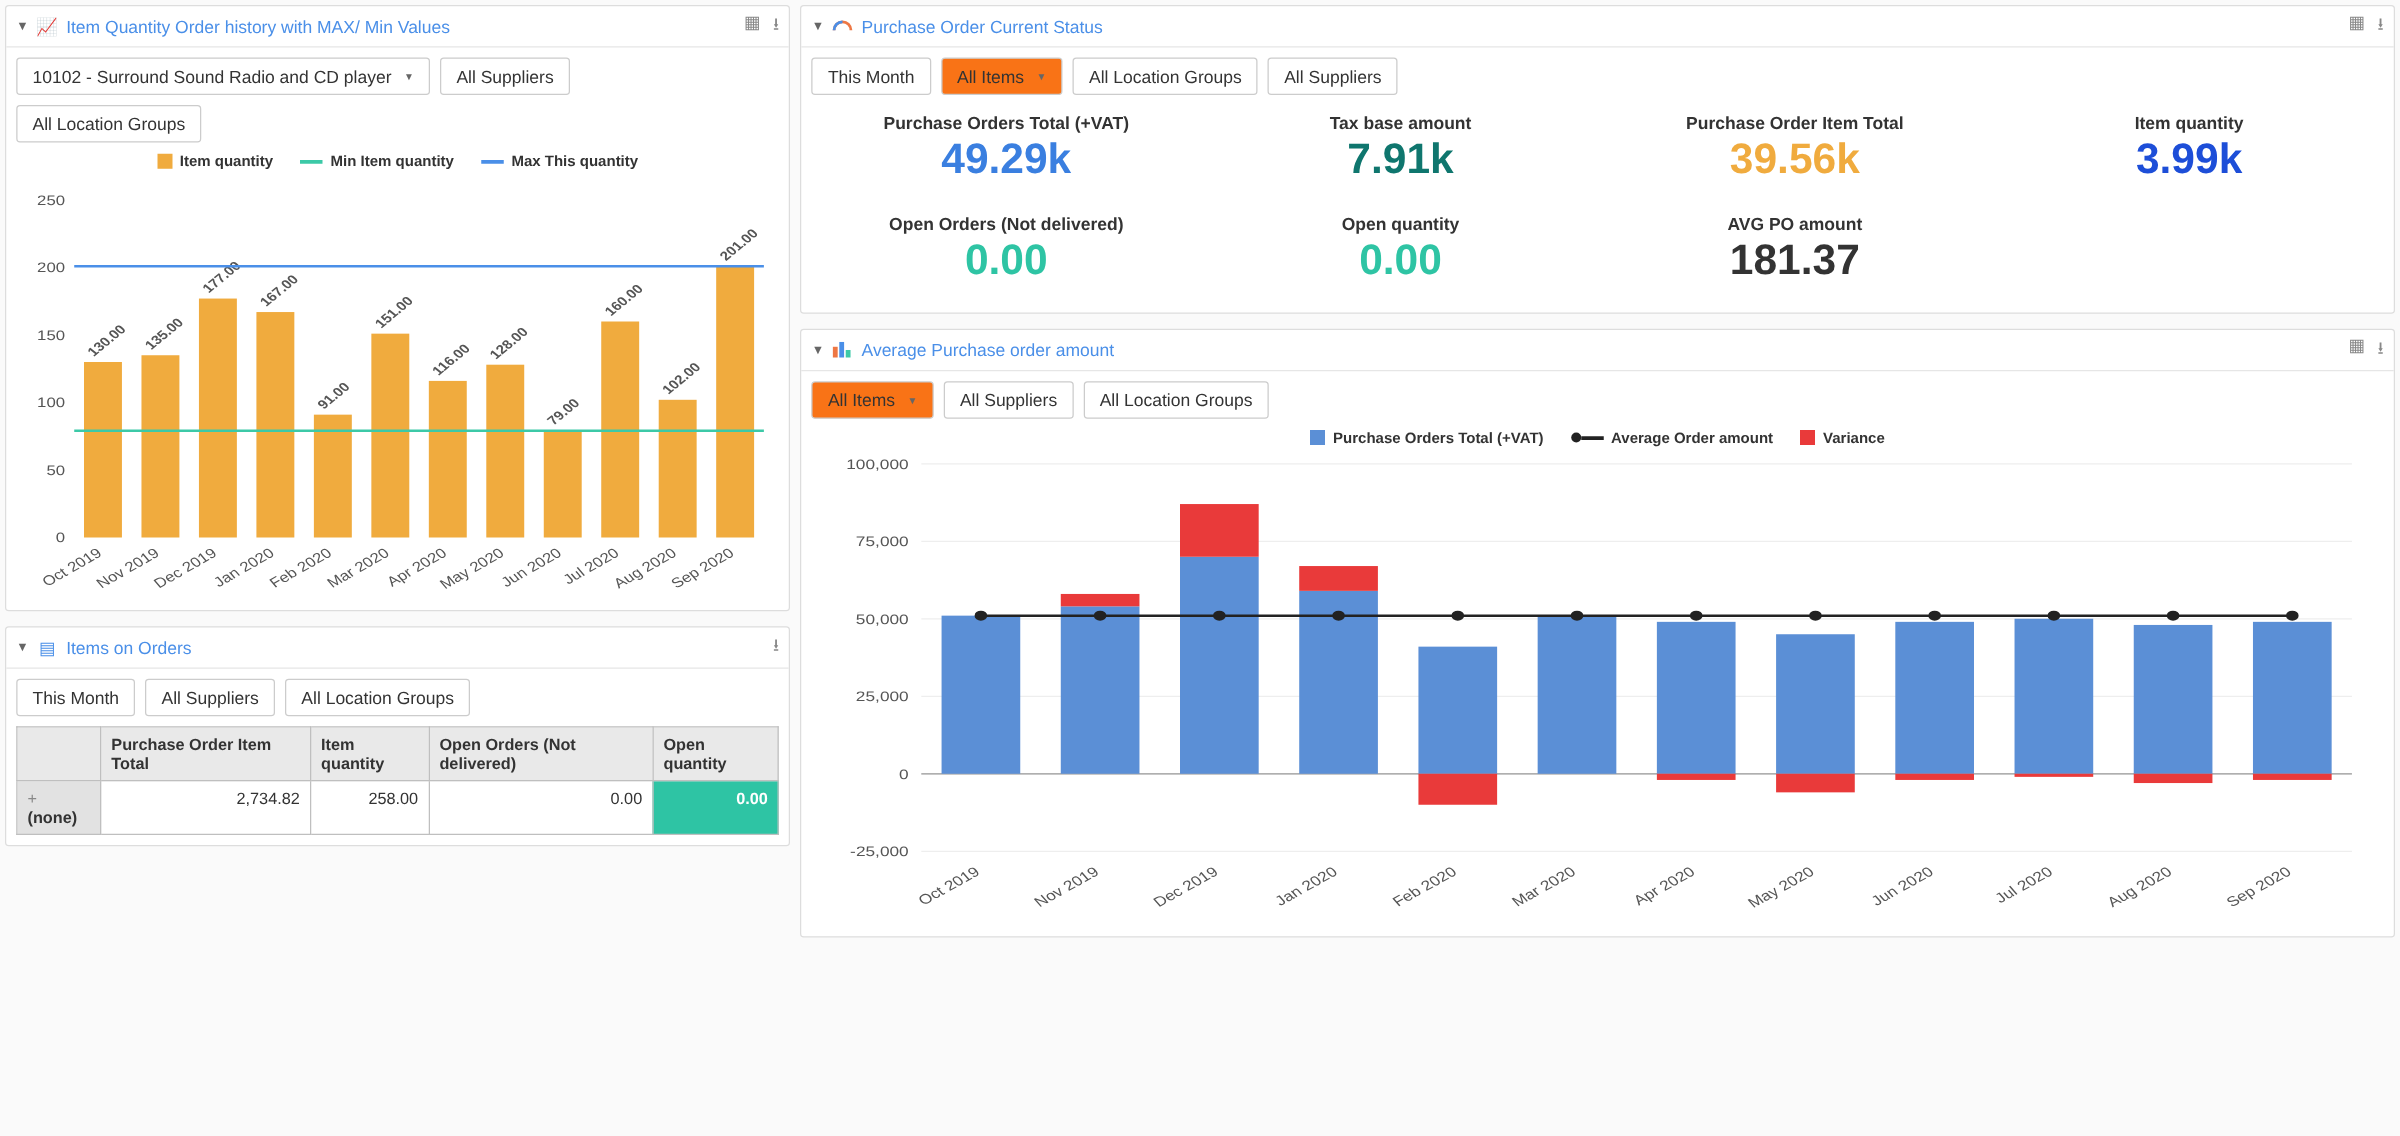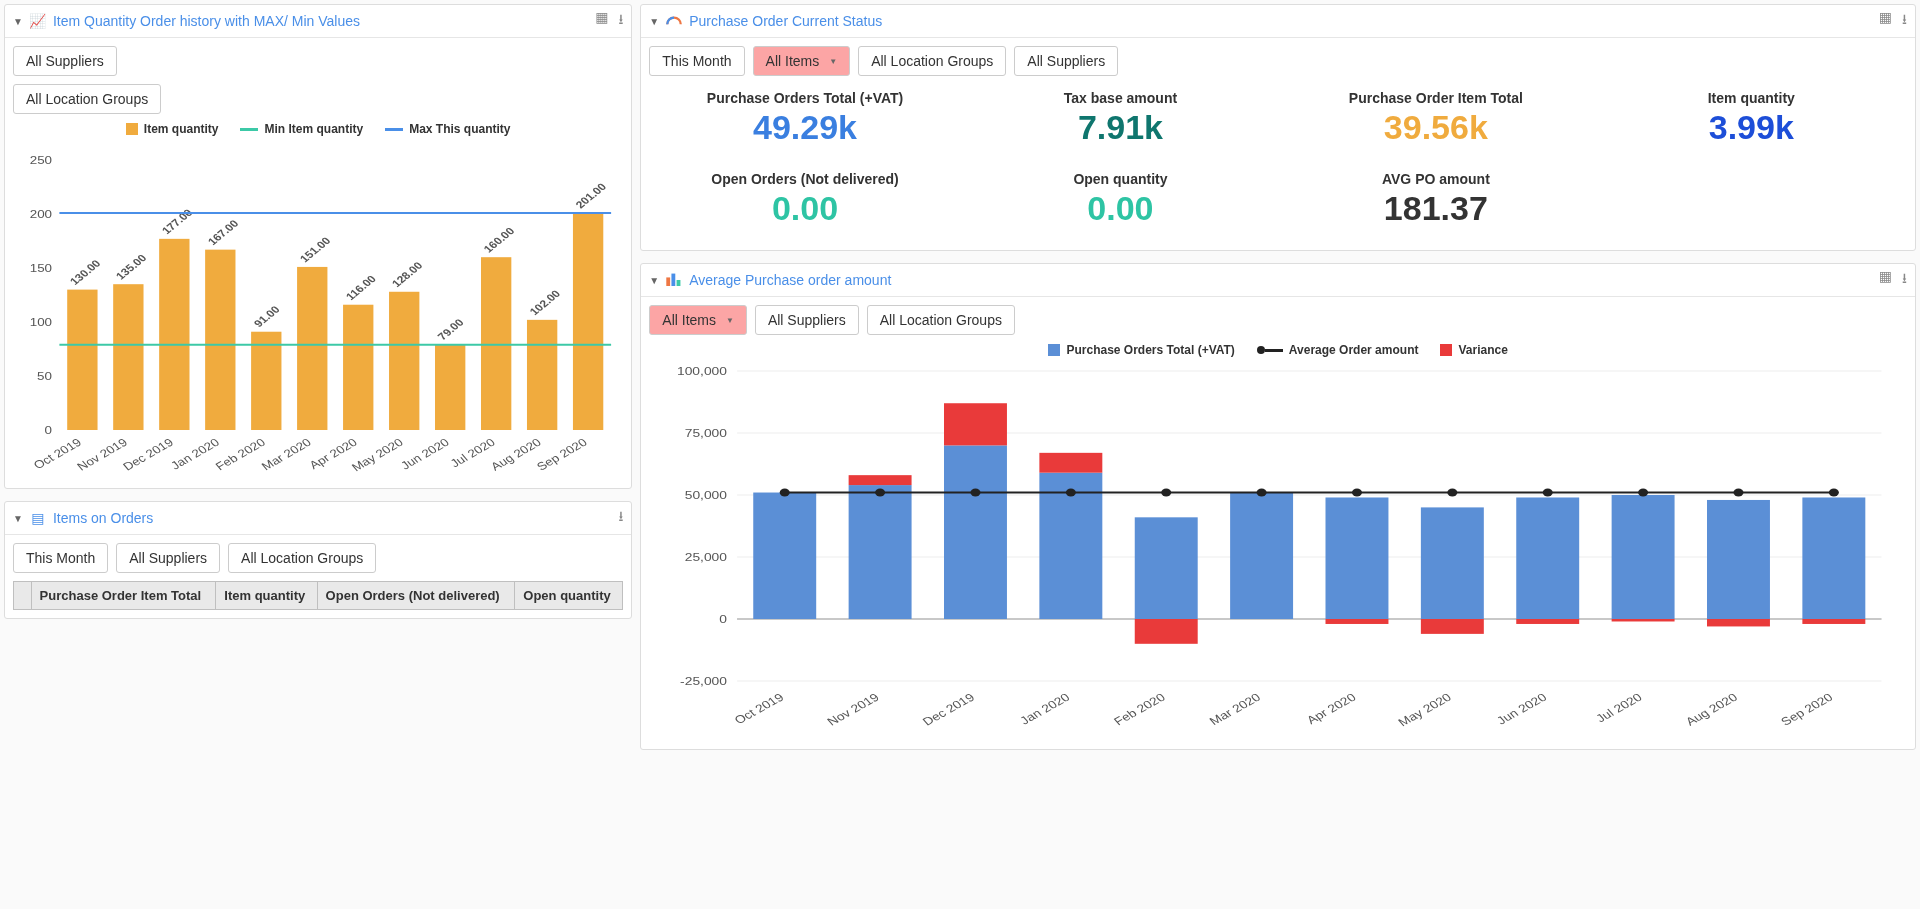--- a/index.html
+++ b/index.html
@@ -34,21 +34,21 @@
   .btn {
     border: 1px solid #ccc;
     background: #fff;
     border-radius: 3px;
     padding: 6px 12px;
     font-size: 14px;
     color: #333;
     cursor: pointer;
     display:inline-flex; align-items:center; gap:6px;
   }
-  .btn.active { background:#fca5a5; }
+  .btn.active { background:#f97316; }
   .caret::after { content:"▼"; font-size:8px; color:#666; margin-left:4px; }
 
   
   .kpi-grid { display:grid; grid-template-columns: repeat(4, 1fr); gap:4px; }
   .kpi { text-align:center; padding: 6px 4px 14px; }
   .kpi-label { font-size:14px; font-weight:600; color:#333; margin-bottom:2px; }
   .kpi-value { font-size:34px; font-weight:700; }
 
   
   .chart-wrap { position:relative; height: 340px; }
@@ -93,20 +93,21 @@
         <span class="triangle">▼</span>
         <span class="panel-title-icon" style="color:#e74; ">📈</span>
         <span class="panel-title">Item Quantity Order history with MAX/ Min Values</span>
         <div class="panel-actions">
           <span>▦</span>
           <span>⭳</span>
         </div>
       </div>
       <div class="panel-body">
         <div class="filter-row">
+          <button class="btn caret">10102 - Surround Sound Radio and CD player</button>
           <button class="btn">All Suppliers</button>
         </div>
         <div class="filter-row">
           <button class="btn">All Location Groups</button>
         </div>
         <div class="legend">
           <div class="legend-item">
               <span class="swatch" style="background:#f0ab3e"></span>
               <span>Item quantity</span>
             </div>
@@ -189,20 +190,27 @@
           <thead>
             <tr>
               <th></th>
               <th>Purchase Order Item Total</th>
               <th>Item quantity</th>
               <th>Open Orders (Not delivered)</th>
               <th>Open quantity</th>
             </tr>
           </thead>
           <tbody id="items-tbody">
+              <tr>
+                <td class="rowhead"><span class="expand">+</span><b>(none)</b></td>
+    <td class="num">2,734.82</td>
+                <td class="num">258.00</td>
+                <td class="num">0.00</td>
+                <td class="green-cell">0.00</td>
+              </tr>
             </tbody>
         </table>
       </div>
     </div>
   </div>
 
   <div class="col-right">
 
     <div class="panel">
       <div class="panel-header">

